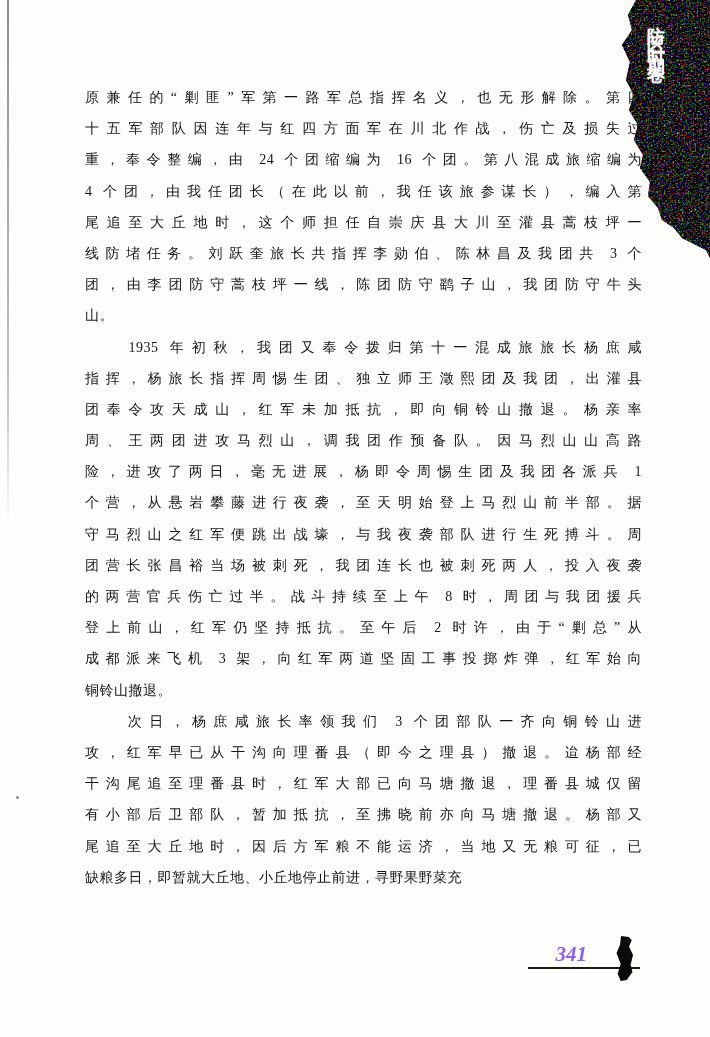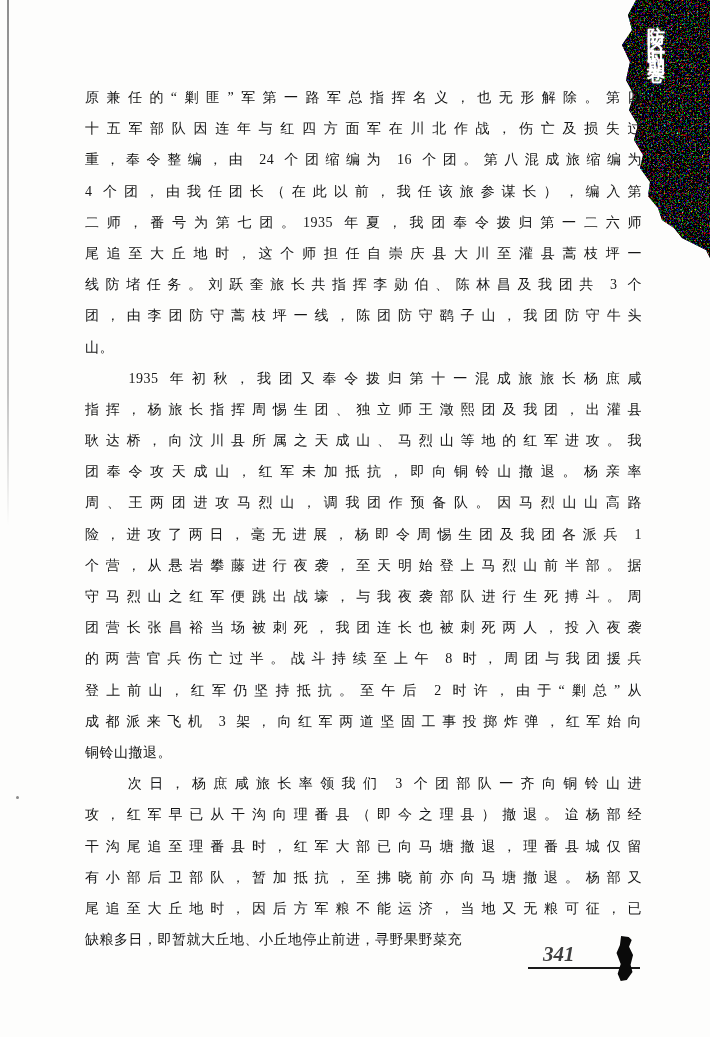--- a/index.html
+++ b/index.html
@@ -88,25 +88,25 @@
   .line.end {
     text-align-last: left;
   }
 
   
   .pagenum {
     position: absolute;
     left: 543px;
     top: 942px;
     width: 44px;
-    text-align: left;
+    text-align: right;
     font-size: 21px;
     font-style: italic;
     font-weight: bold;
-    color: #404040;
+    color: #8b5cf6;
   }
   .pagenum-rule {
     position: absolute;
     left: 528px;
     top: 967px;
     width: 112px;
     height: 2px;
     background: #1a1a1a;
   }
   .ink-blob {
@@ -142,28 +142,26 @@
       <rect x="0" y="0" width="95" height="262" filter="url(#speckle)" opacity="0.9"></rect>
     </svg>
     <div class="spine-text">防区时期卷</div>
   </div>
 
   <main class="text-block">
     <div class="line">原兼任的“剿匪”军第一路军总指挥名义，也无形解除。第四</div>
     <div class="line">十五军部队因连年与红四方面军在川北作战，伤亡及损失过</div>
     <div class="line">重，奉令整编，由 24 个团缩编为 16 个团。第八混成旅缩编为</div>
     <div class="line">4 个团，由我任团长（在此以前，我任该旅参谋长），编入第</div>
-    <div class="line">二师，番号为第七团。1935 年夏，我团奉令拨归第一二六师</div>
     <div class="line">尾追至大丘地时，这个师担任自崇庆县大川至灌县蒿枝坪一</div>
     <div class="line">线防堵任务。刘跃奎旅长共指挥李勋伯、陈林昌及我团共 3 个</div>
     <div class="line">团，由李团防守蒿枝坪一线，陈团防守鹞子山，我团防守牛头</div>
     <div class="line end">山。</div>
     <div class="line">　　1935 年初秋，我团又奉令拨归第十一混成旅旅长杨庶咸</div>
     <div class="line">指挥，杨旅长指挥周惕生团、独立师王澂熙团及我团，出灌县</div>
-    <div class="line">耿达桥，向汶川县所属之天成山、马烈山等地的红军进攻。我</div>
     <div class="line">团奉令攻天成山，红军未加抵抗，即向铜铃山撤退。杨亲率</div>
     <div class="line">周、王两团进攻马烈山，调我团作预备队。因马烈山山高路</div>
     <div class="line">险，进攻了两日，毫无进展，杨即令周惕生团及我团各派兵 1</div>
     <div class="line">个营，从悬岩攀藤进行夜袭，至天明始登上马烈山前半部。据</div>
     <div class="line">守马烈山之红军便跳出战壕，与我夜袭部队进行生死搏斗。周</div>
     <div class="line">团营长张昌裕当场被刺死，我团连长也被刺死两人，投入夜袭</div>
     <div class="line">的两营官兵伤亡过半。战斗持续至上午 8 时，周团与我团援兵</div>
     <div class="line">登上前山，红军仍坚持抵抗。至午后 2 时许，由于“剿总”从</div>
     <div class="line">成都派来飞机 3 架，向红军两道坚固工事投掷炸弹，红军始向</div>
     <div class="line end">铜铃山撤退。</div>

